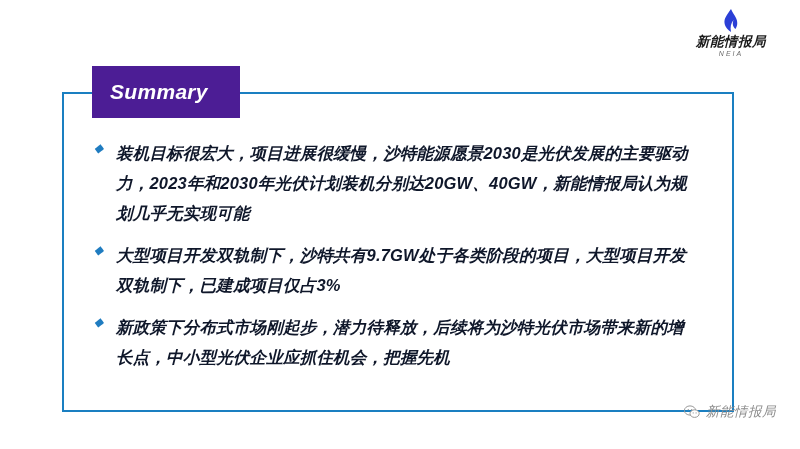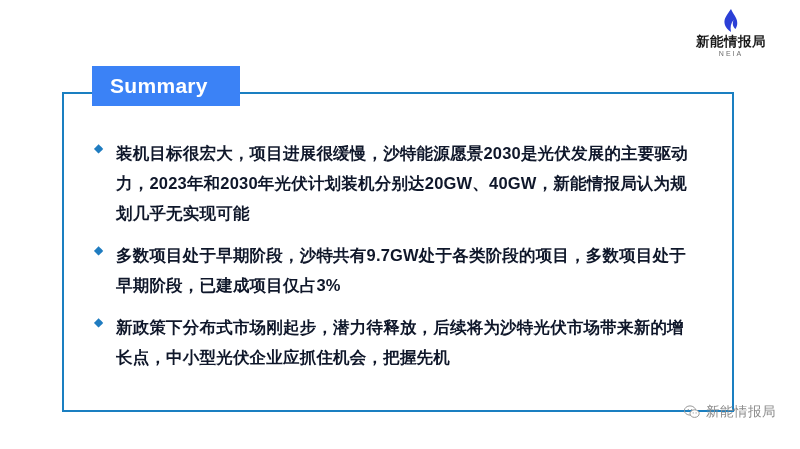--- a/index.html
+++ b/index.html
@@ -15,20 +15,21 @@
     position: relative;
   }
 
   .slide {
     position: absolute;
     left: 0;
     top: 0;
     width: 800px;
     height: 449px;
     background: #ffffff;
+    font-style: italic;
   }
 
   
   .logo {
     position: absolute;
     right: 14px;
     top: 8px;
     width: 110px;
     height: 56px;
     text-align: center;
@@ -67,22 +68,22 @@
     border: 2px solid #1a7fc1;
     box-sizing: border-box;
     background: #ffffff;
   }
 
   .summary-tab {
     position: absolute;
     left: 92px;
     top: 66px;
     width: 148px;
-    height: 40px;
-    background: #3b82f6;
+    height: 52px;
+    background: #4c1d95;
     color: #ffffff;
     font-size: 21px;
     font-weight: bold;
     letter-spacing: 0.3px;
     display: flex;
     align-items: center;
     padding-left: 18px;
     box-sizing: border-box;
   }
 
@@ -160,21 +161,21 @@
 
   <div class="bullets">
 
     <div class="bullet-row">
       <span class="bullet-mark">◆</span>
       <span class="bullet-text">装机目标很宏大，项目进展很缓慢，沙特能源愿景2030是光伏发展的主要驱动力，2023年和2030年光伏计划装机分别达20GW、40GW，新能情报局认为规划几乎无实现可能</span>
     </div>
 
     <div class="bullet-row">
       <span class="bullet-mark">◆</span>
-      <span class="bullet-text">多数项目处于早期阶段，沙特共有9.7GW处于各类阶段的项目，多数项目处于早期阶段，已建成项目仅占3%</span>
+      <span class="bullet-text">大型项目开发双轨制下，沙特共有9.7GW处于各类阶段的项目，大型项目开发双轨制下，已建成项目仅占3%</span>
     </div>
 
     <div class="bullet-row">
       <span class="bullet-mark">◆</span>
       <span class="bullet-text">新政策下分布式市场刚起步，潜力待释放，后续将为沙特光伏市场带来新的增长点，中小型光伏企业应抓住机会，把握先机</span>
     </div>
 
   </div>
 
   <div class="watermark">

